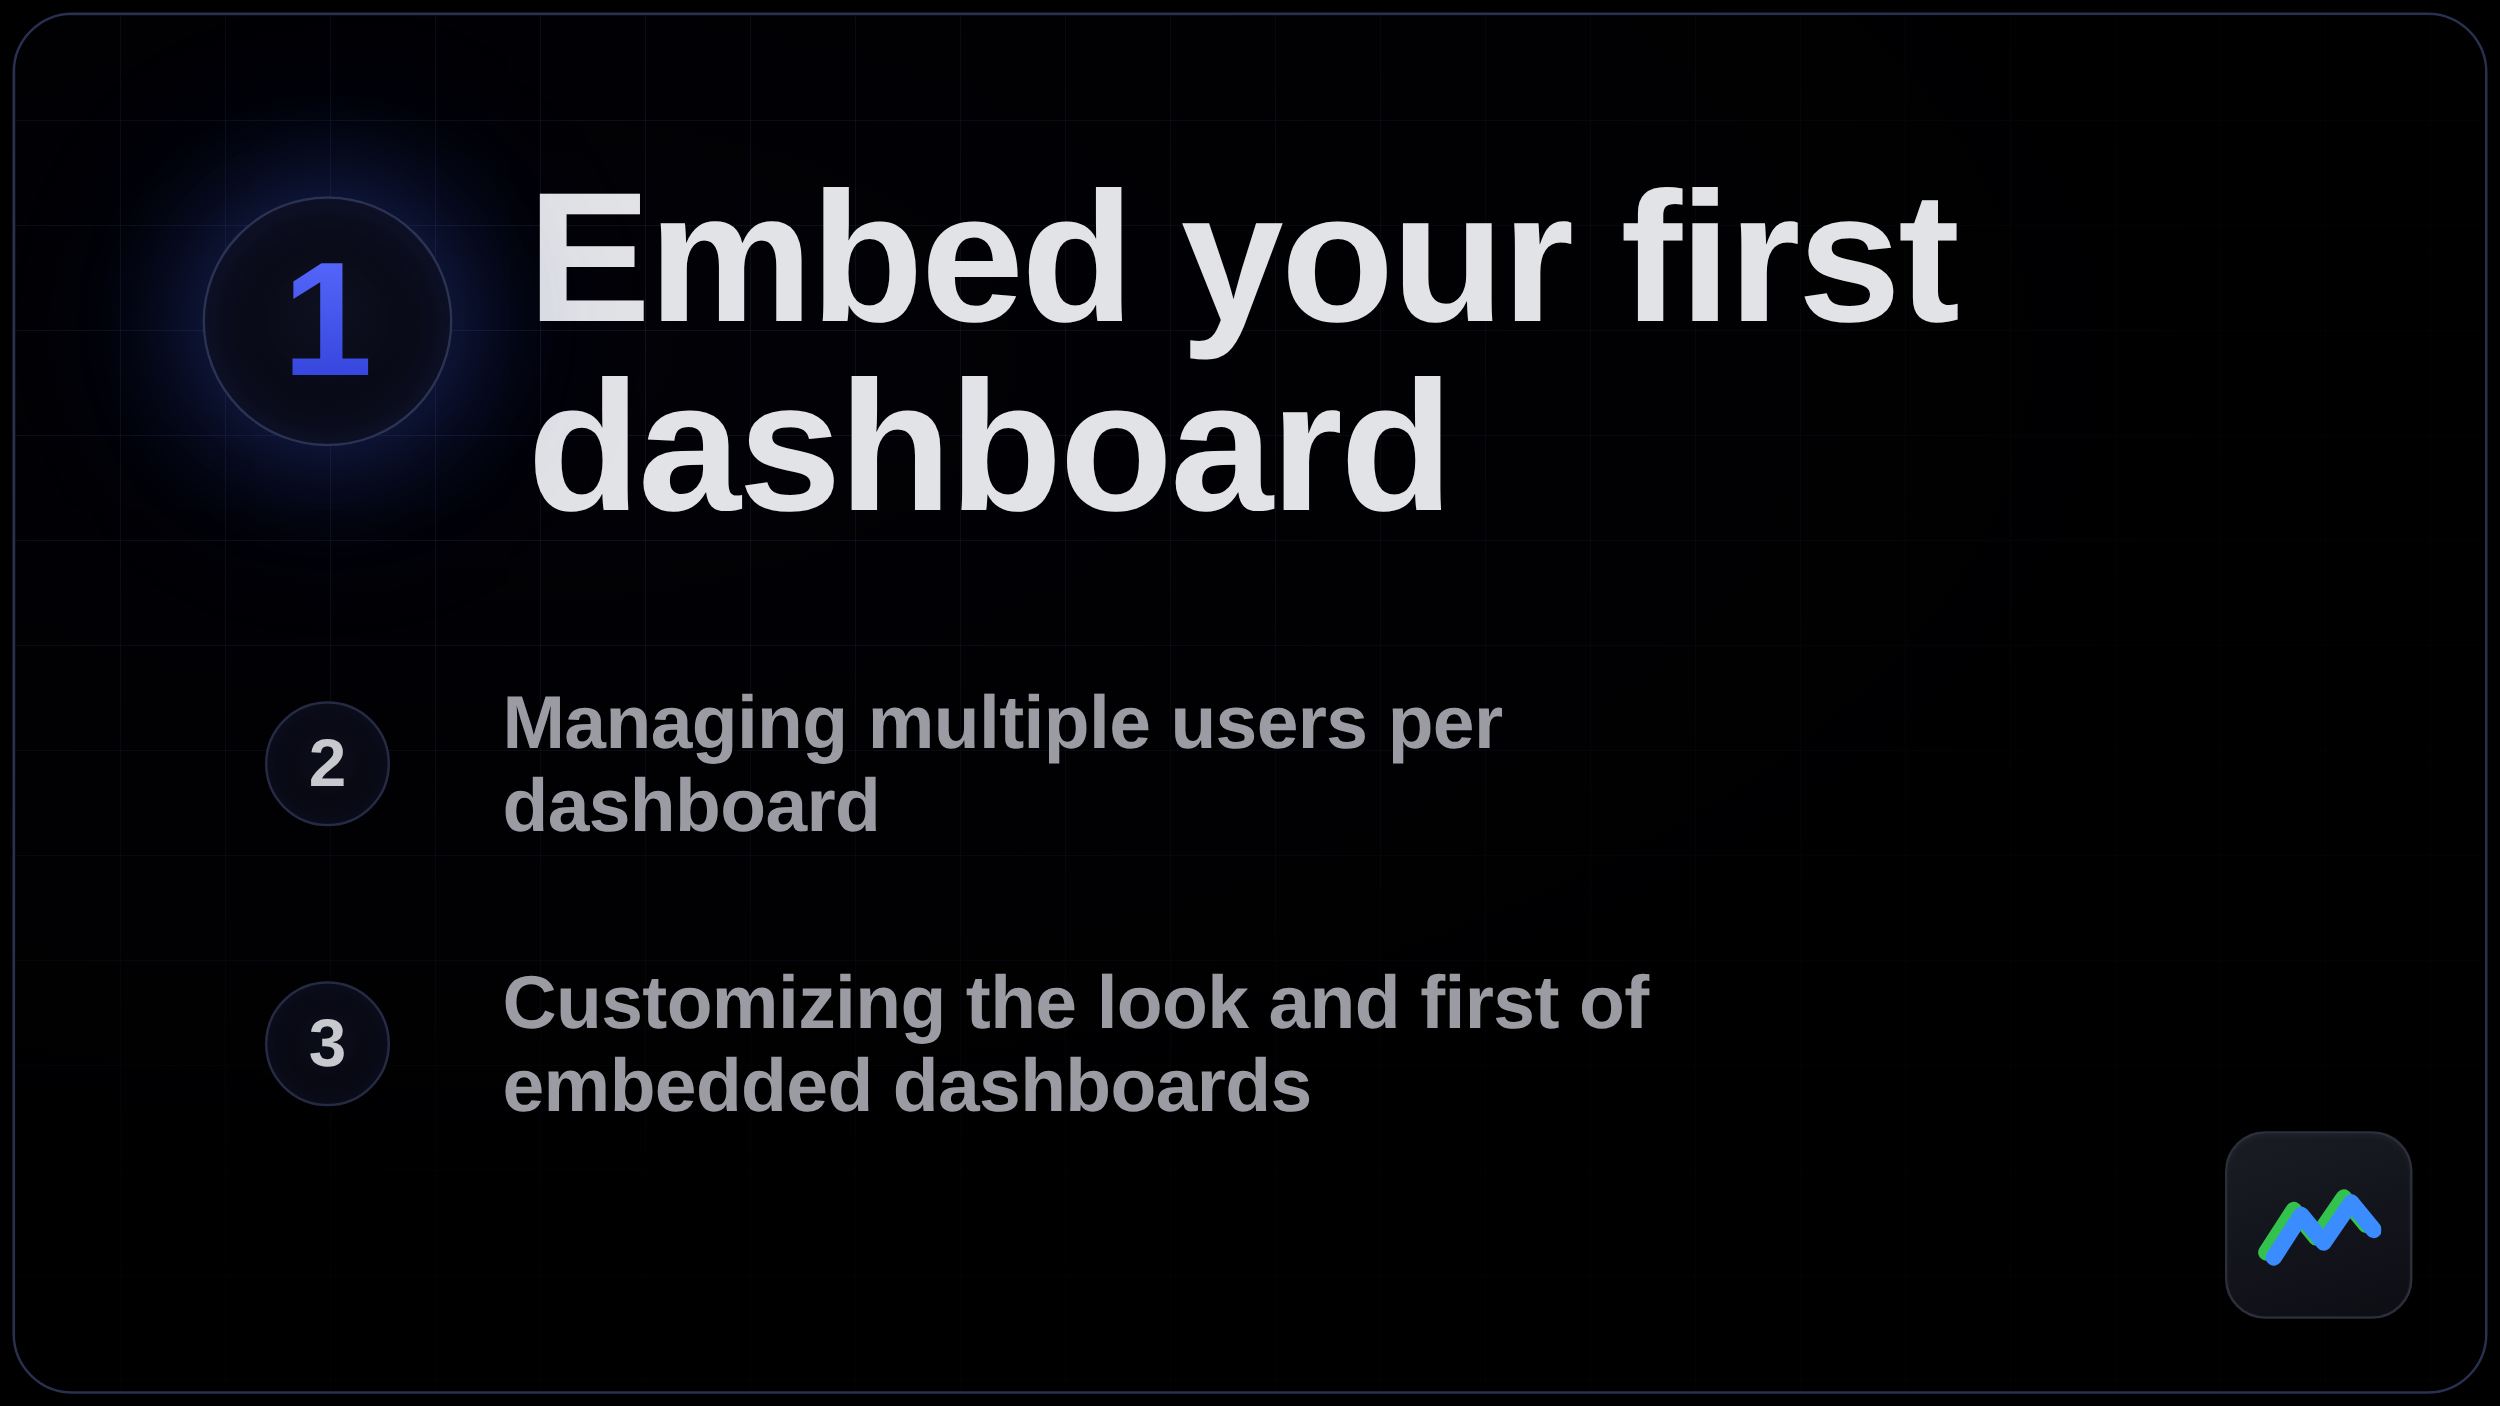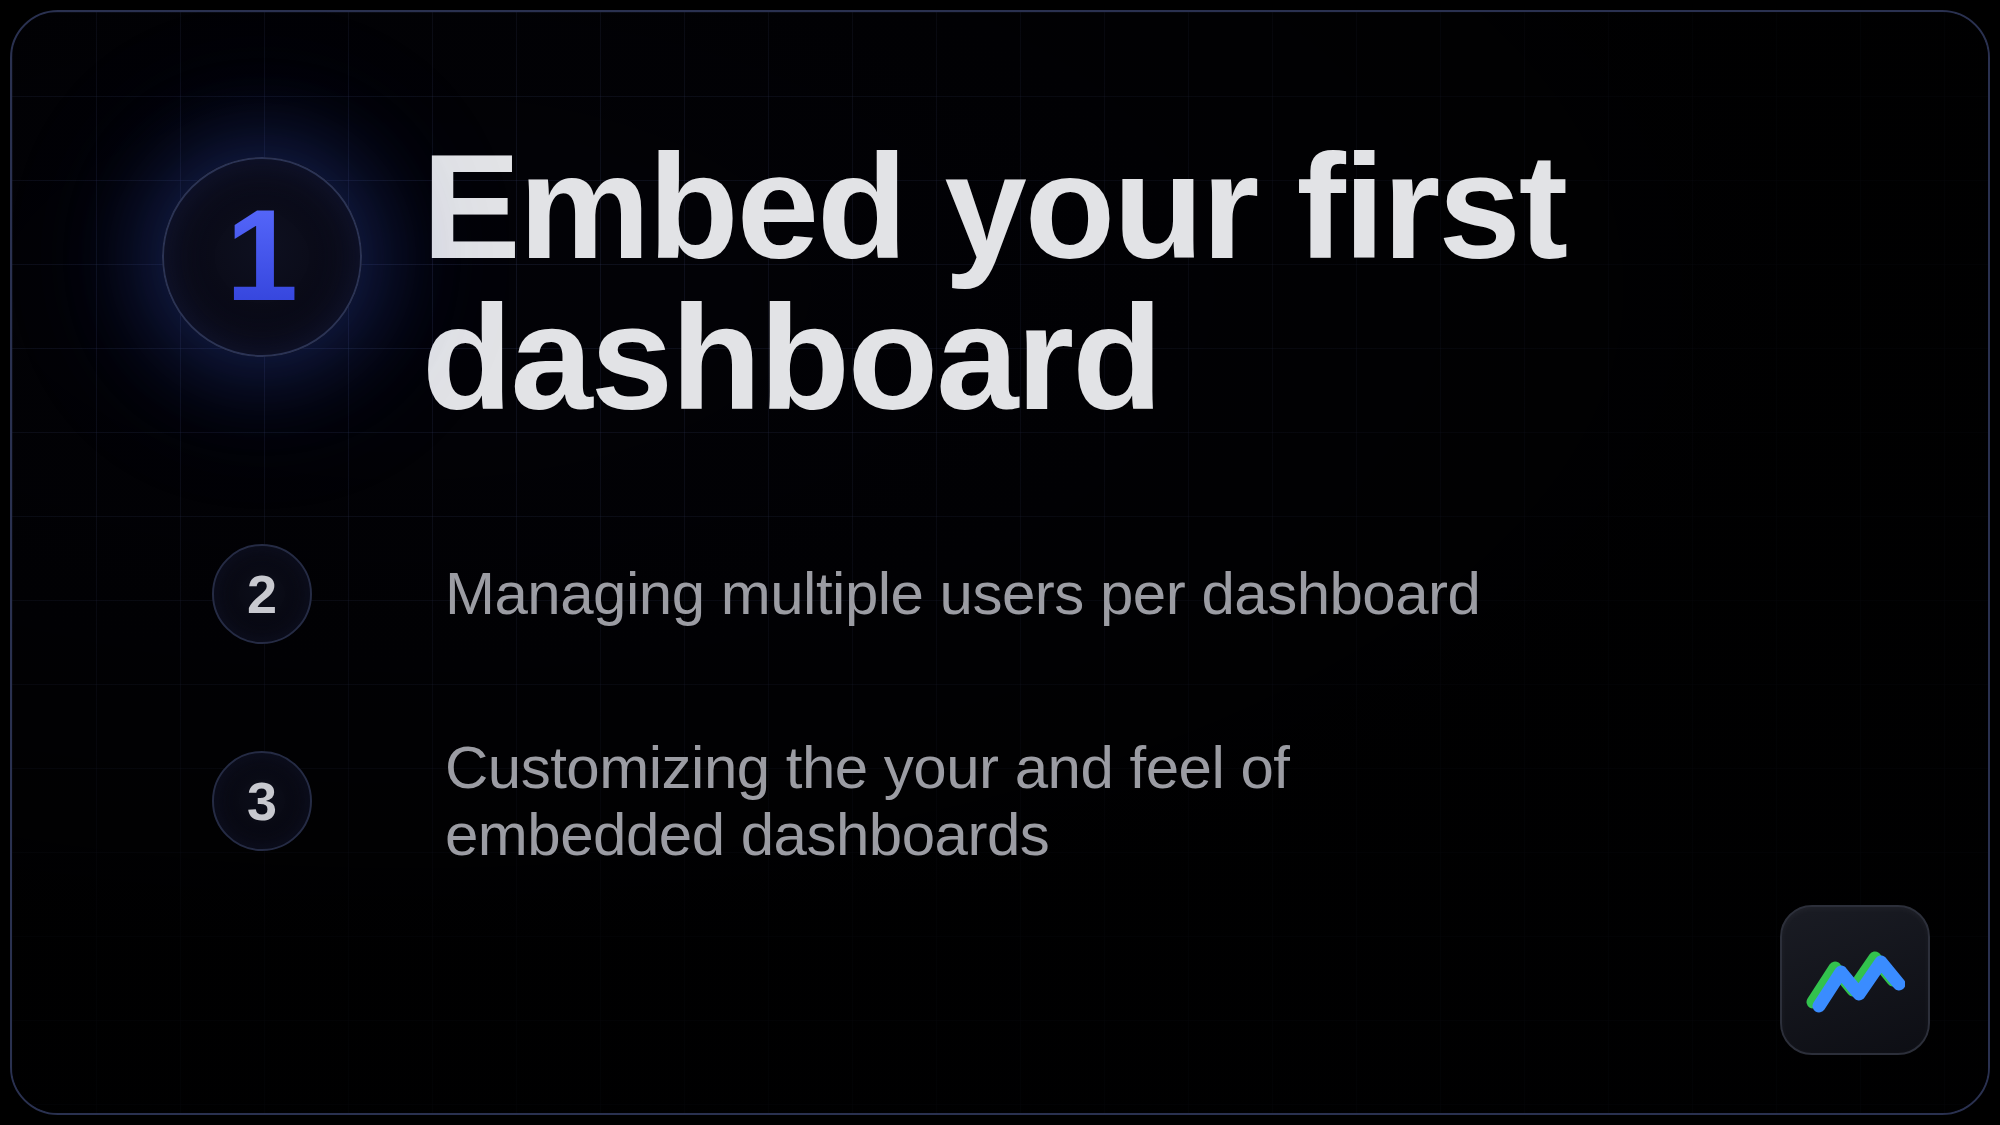--- a/index.html
+++ b/index.html
@@ -126,26 +126,25 @@
     font-size: 148px;
     font-weight: 700;
     line-height: 1.02;
     letter-spacing: -2px;
     color: #e2e3e6;
     margin-left: 20px;
   }
   
   .title-secondary {
     font-size: 60px;
-    font-weight: 400;
+    font-weight: 700;
     line-height: 1.12;
     letter-spacing: -0.5px;
     color: #9b9ca3;
     max-width: 1100px;
-    margin-left: 43px;
   }
   
   .logo {
     position: absolute;
     right: 58px;
     bottom: 58px;
     width: 150px;
     height: 150px;
     border-radius: 32px;
     background: linear-gradient(160deg, #1a1c24 0%, #0d0e14 100%);
@@ -192,21 +191,21 @@
       </div>
     </div>
 
     <div class="row secondary">
       <div class="badge-col">
         <div class="badge secondary">
           <span class="num">3</span>
         </div>
       </div>
       <div class="text-col">
-        <h2 class="title-secondary">Customizing the your and feel of embedded dashboards</h2>
+        <h2 class="title-secondary">Customizing the look and first of embedded dashboards</h2>
       </div>
     </div>
 
   </div>
 
   <div class="logo">
     <svg viewBox="0 0 100 80">
       <path d="M 8 62 L 30 28 L 48 50 L 70 18 L 88 40" fill="none" stroke="#32c24d" stroke-width="13" stroke-linecap="round" stroke-linejoin="round"></path>
       <path d="M 14 66 L 36 32 L 54 54 L 76 22 L 94 44" fill="none" stroke="#3a8cff" stroke-width="13" stroke-linecap="round" stroke-linejoin="round"></path>
     </svg>

